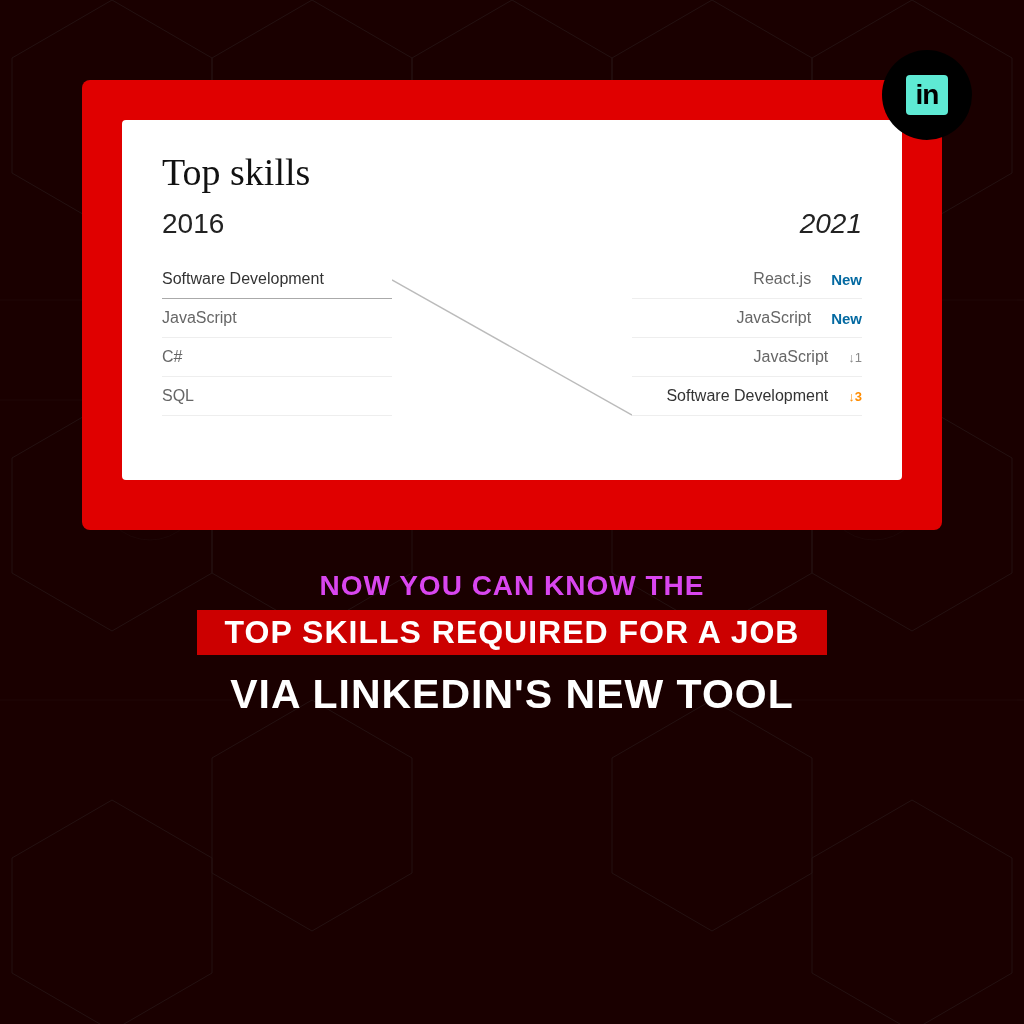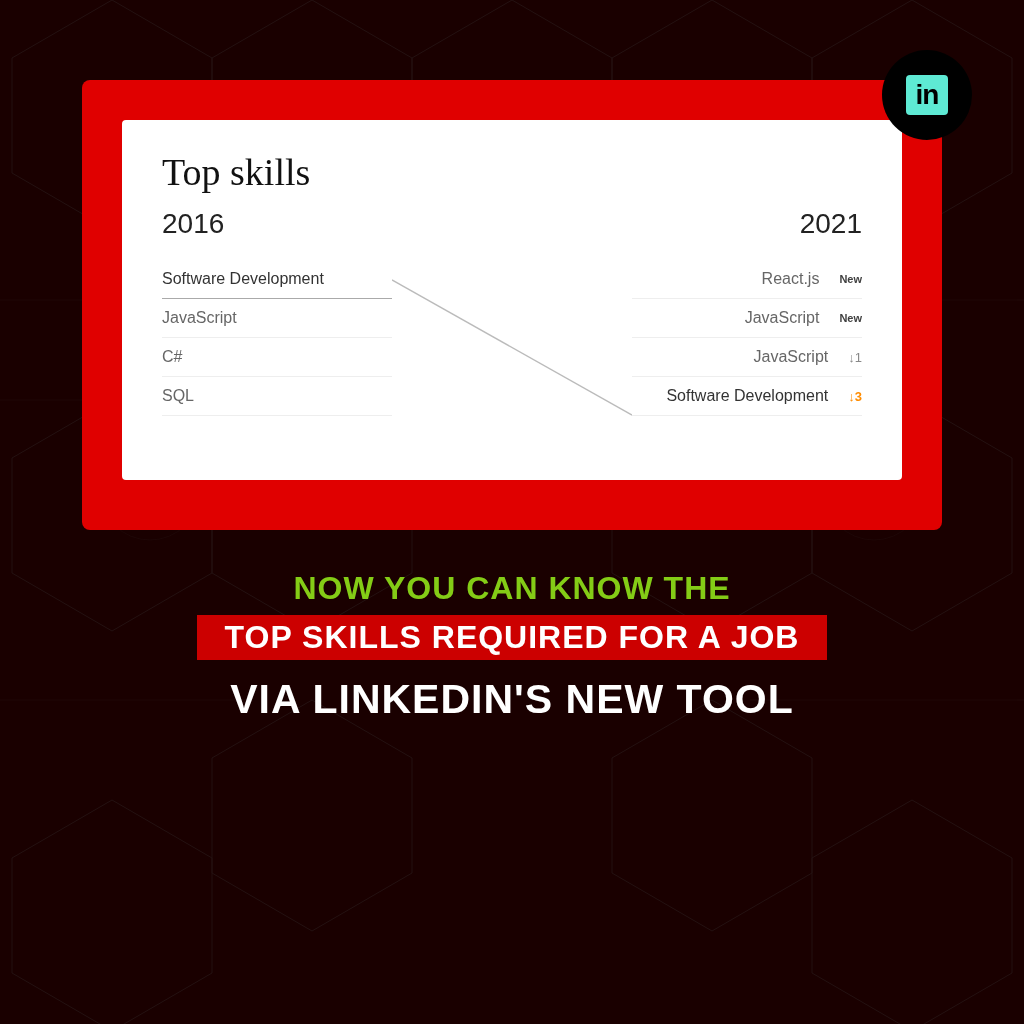--- a/index.html
+++ b/index.html
@@ -160,22 +160,22 @@
     .skill-name-right {
       color: #666;
     }
 
     .skill-name-right.bold {
       color: #333;
       font-weight: 500;
     }
 
     .badge-new {
-      color: #404040;
-      font-size: 11px;
+      color: #0369a1;
+      font-size: 15px;
       font-weight: 600;
     }
 
     .badge-down-orange {
       color: #ff8c00;
       font-size: 13px;
       font-weight: 600;
     }
 
     .badge-down-gray {
@@ -191,22 +191,22 @@
     }
 
     
     .bottom-text {
       margin-top: 40px;
       text-align: center;
       padding: 0 60px;
     }
 
     .text-line1 {
-      color: #84cc16;
-      font-size: 32px;
+      color: #d946ef;
+      font-size: 28px;
       font-weight: 800;
       text-transform: uppercase;
       letter-spacing: 1px;
       margin-bottom: 8px;
     }
 
     .text-line2-wrapper {
       background: #cc0000;
       display: inline-block;
       padding: 4px 28px;
@@ -291,21 +291,21 @@
           </div>
         </div>
 
         <svg class="connector-svg" viewBox="0 0 300 180" xmlns="http://www.w3.org/2000/svg" preserveAspectRatio="none" style="height:180px;">
 
           <line x1="0" y1="20" x2="300" y2="155" stroke="#bbb" stroke-width="1.5"></line>
 
         </svg>
 
         <div class="year-col right-col">
-          <div class="year-label" style="text-align:right;">2021</div>
+          <div class="year-label" style="text-align:right;font-style:italic;">2021</div>
           <div class="skill-list-right">
             <div class="skill-item-right">
               <span class="skill-name-right">React.js</span>
               <span class="badge-new">New</span>
             </div>
             <div class="skill-item-right">
               <span class="skill-name-right">JavaScript</span>
               <span class="badge-new">New</span>
             </div>
             <div class="skill-item-right">

